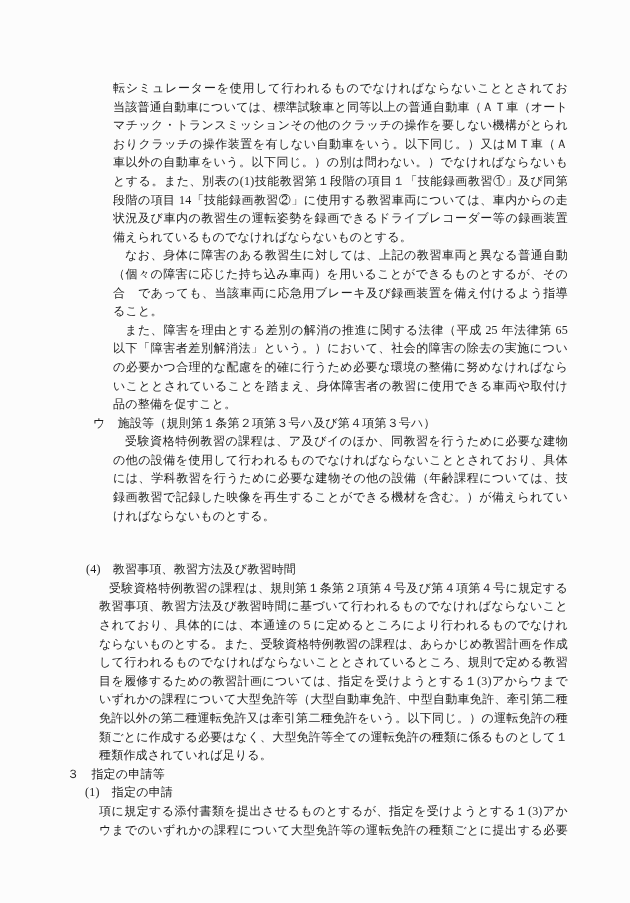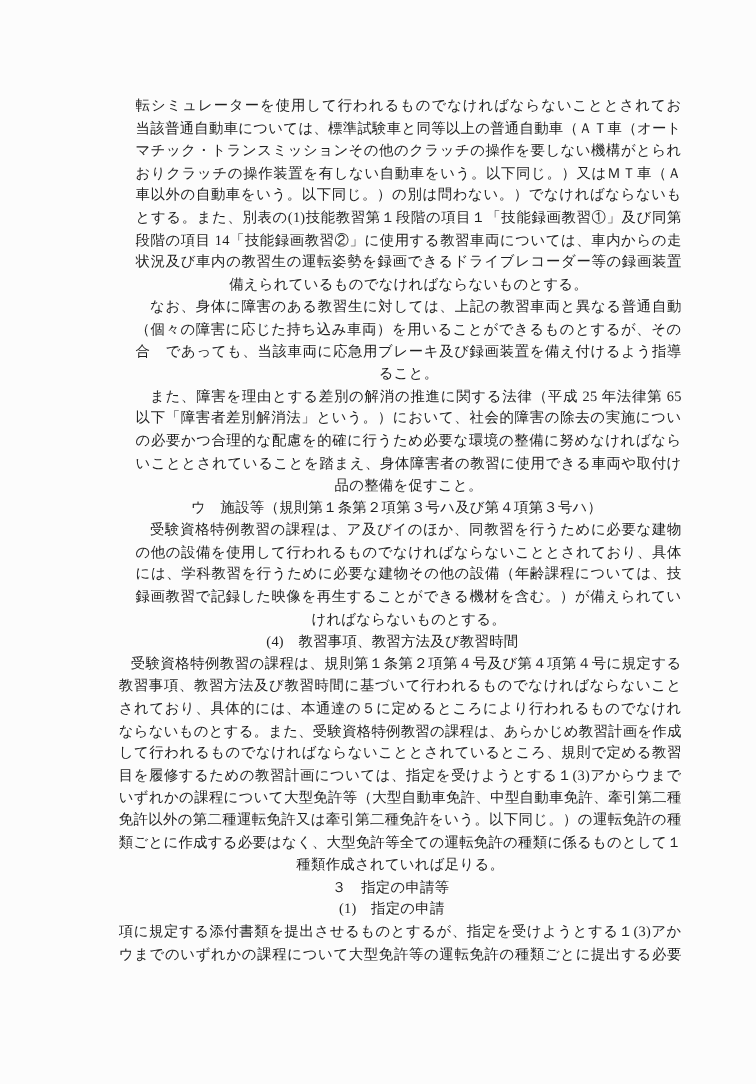--- a/index.html
+++ b/index.html
@@ -22,32 +22,31 @@
     width: 501px;
   }
   .line {
     font-size: 12px;
     line-height: 18.6px;
     height: 18.6px;
     overflow: hidden;
     color: #1e1e1e;
     white-space: normal;
     letter-spacing: 0.2px;
-    text-align: center;
   }
   .line.short { white-space: nowrap; }
   .j {
     text-align: justify;
     text-align-last: justify;
     text-justify: inter-character;
   }
   
-  .l3   { margin-left: 16px; }
+  .l3   { margin-left: 0; }
   .l1p  { margin-left: 18px; }
-  .l4p  { margin-left: 19px; }
+  .l4p  { margin-left: 19px; margin-top: 35px; }
   .lu   { margin-left: 26px; }
   .bA   { margin-left: 46px; }
   .bAf  { margin-left: 46px; text-indent: 12px; }
   .bB   { margin-left: 32px; }
   .bBf  { margin-left: 32px; text-indent: 10px; font-family: Liberation Serif, serif; }
 </style>
 </head>
 <body>
 
 <div class="page" style="background: rgb(252, 252, 252);">

